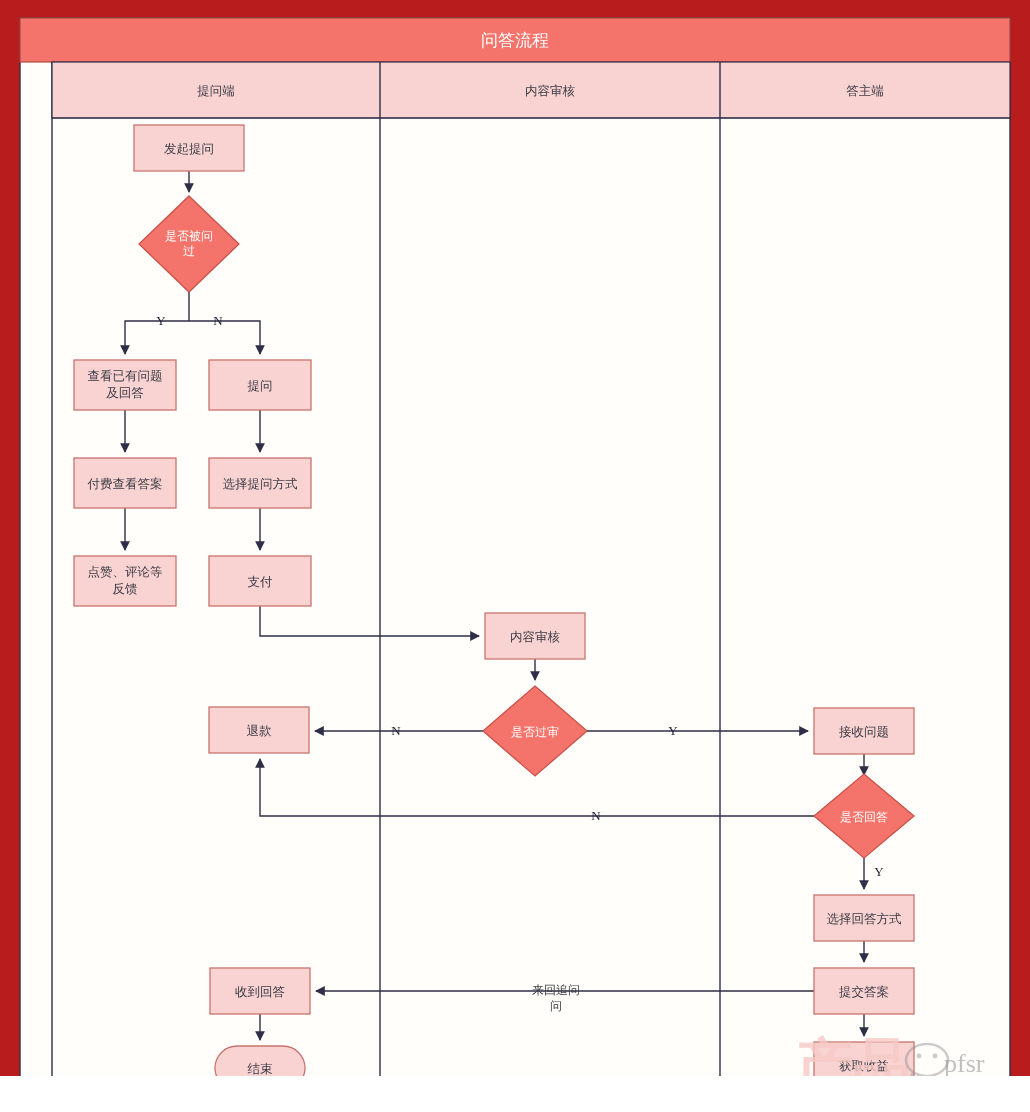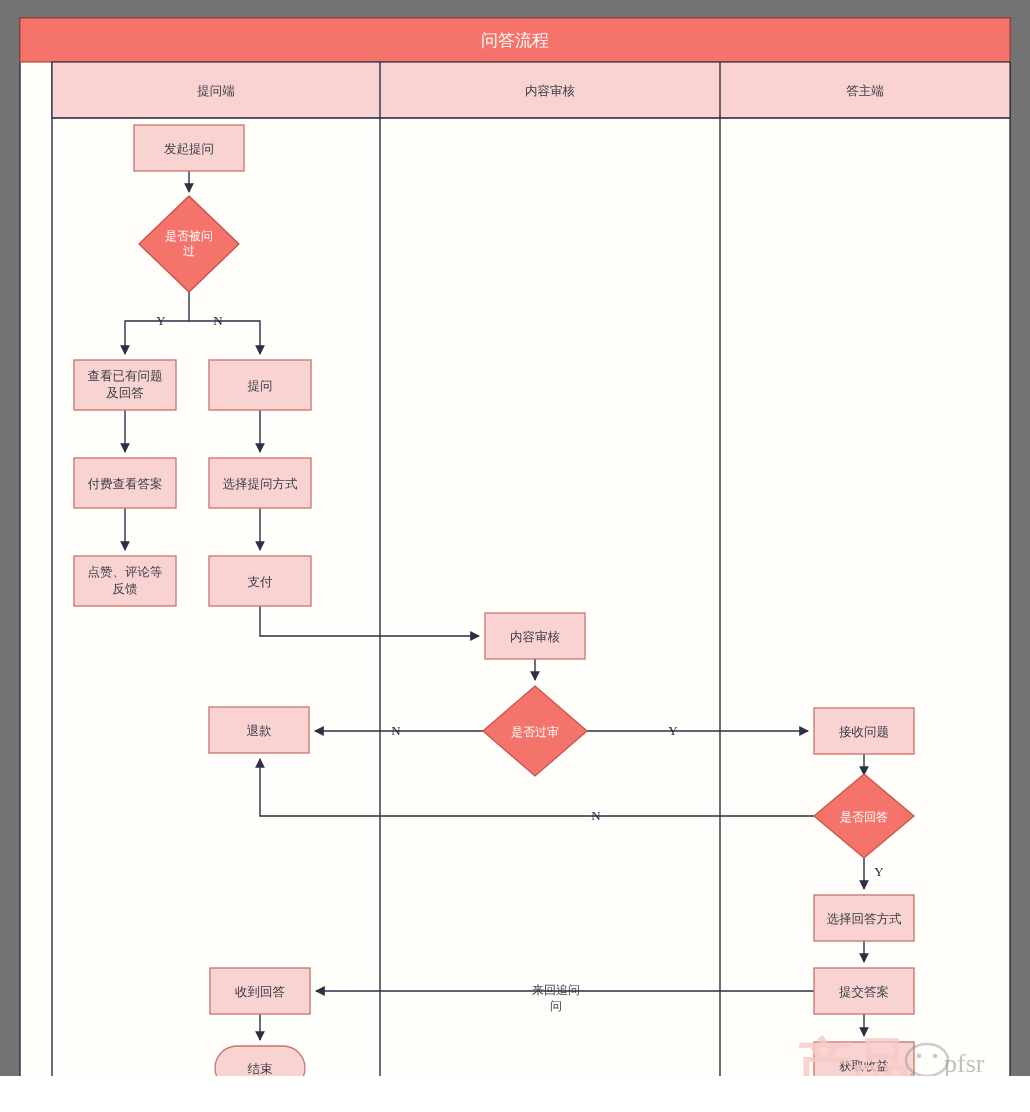--- a/index.html
+++ b/index.html
@@ -5,21 +5,21 @@
   html, body {
     margin: 0;
     padding: 0;
     background: #ffffff;
     font-family: "Liberation Sans", "DejaVu Sans", sans-serif;
   }
   #stage {
     position: relative;
     width: 1030px;
     height: 1076px;
-    background: #737373;
+    background: #b91c1c;
     overflow: hidden;
   }
   svg#diagram {
     position: absolute;
     left: 0;
     top: 0;
     width: 1030px;
     height: 1112px;
   }
   .node-label, .lane-label, .title-label, .edge-label {

